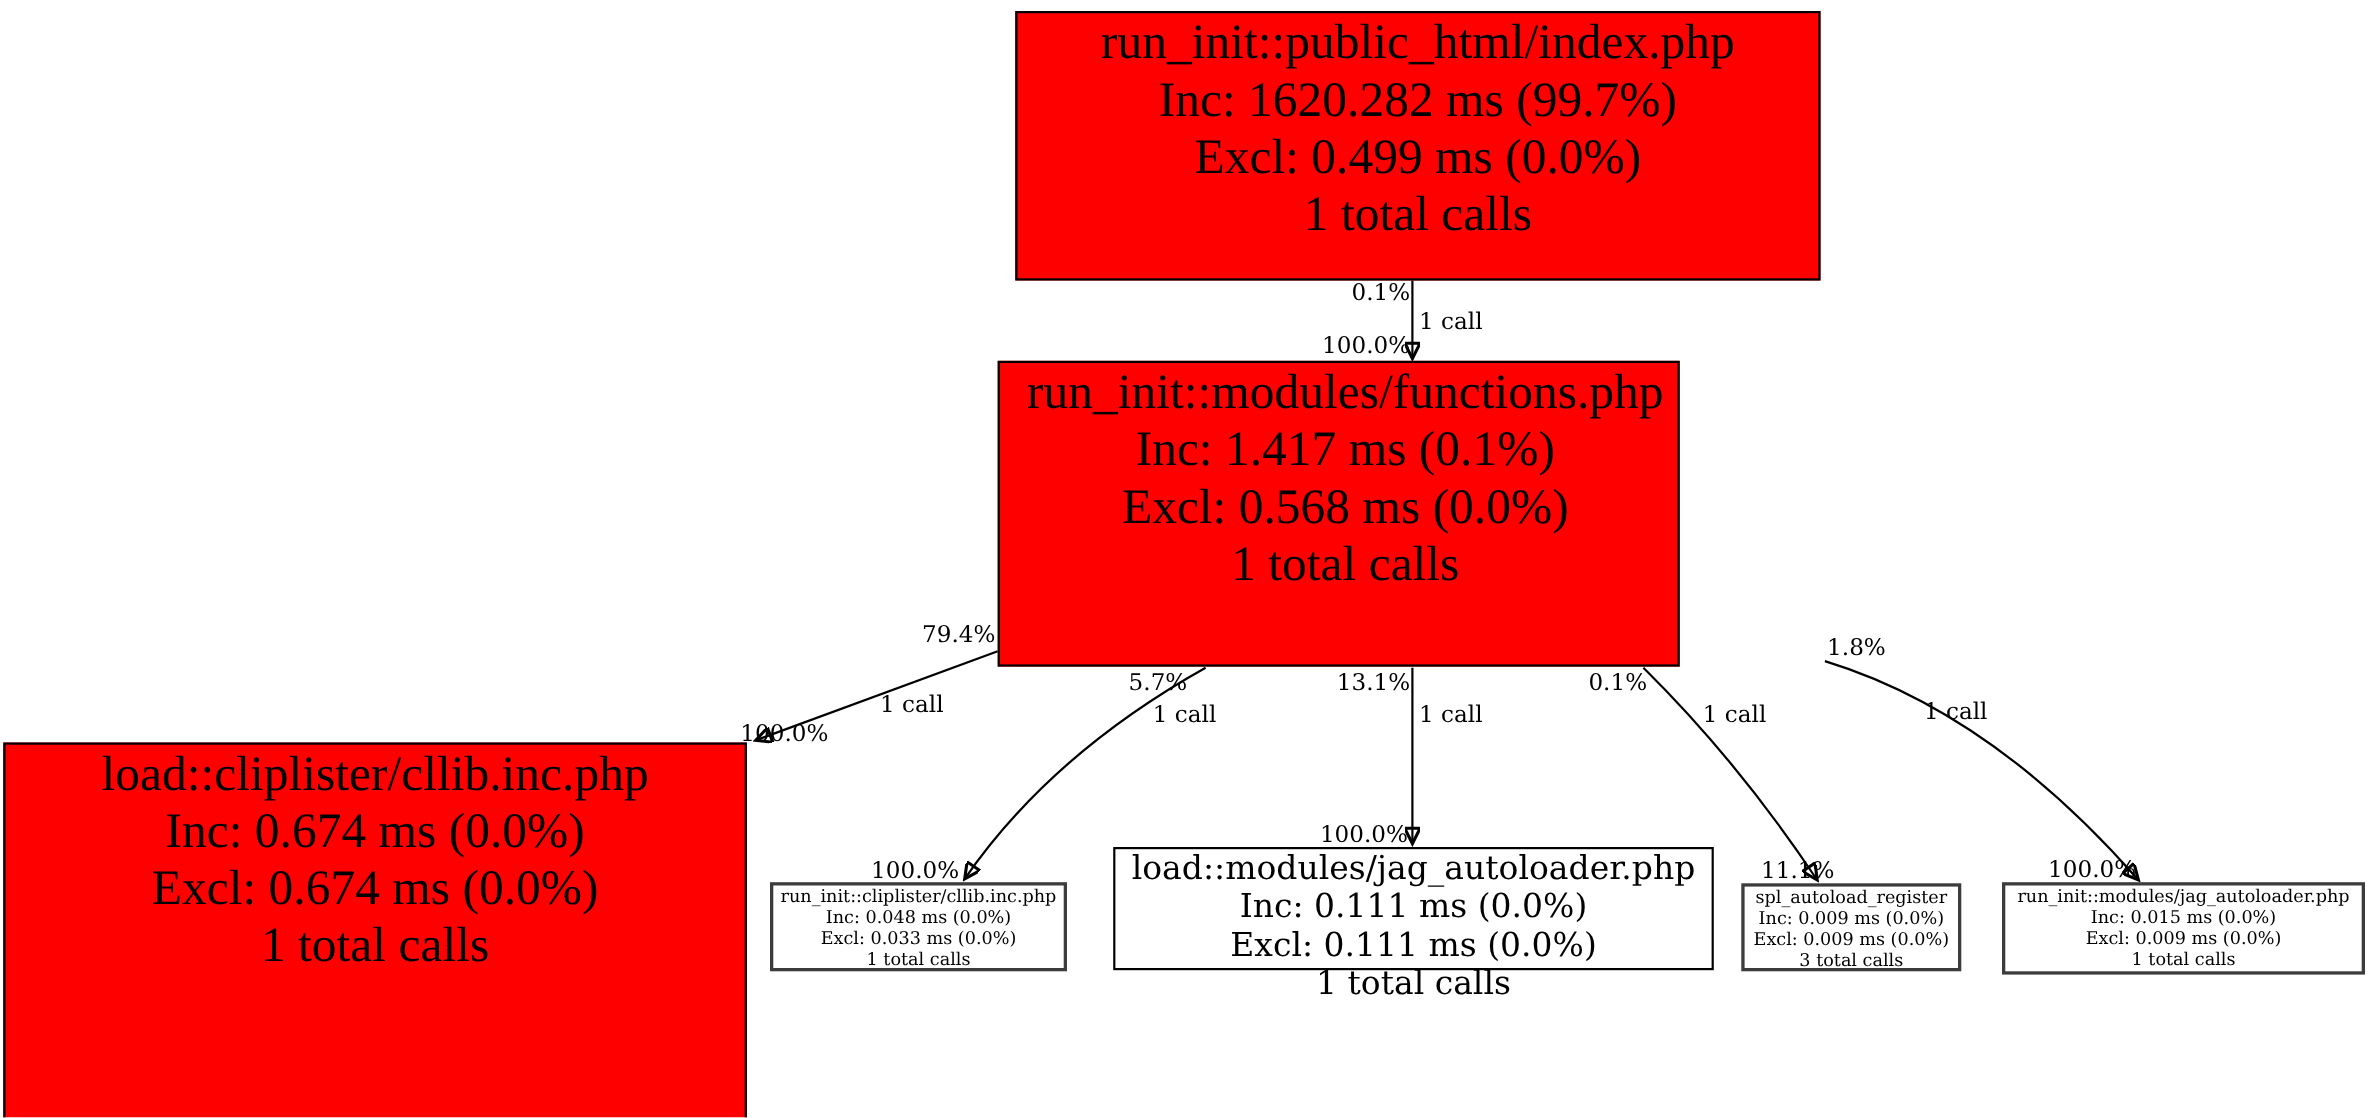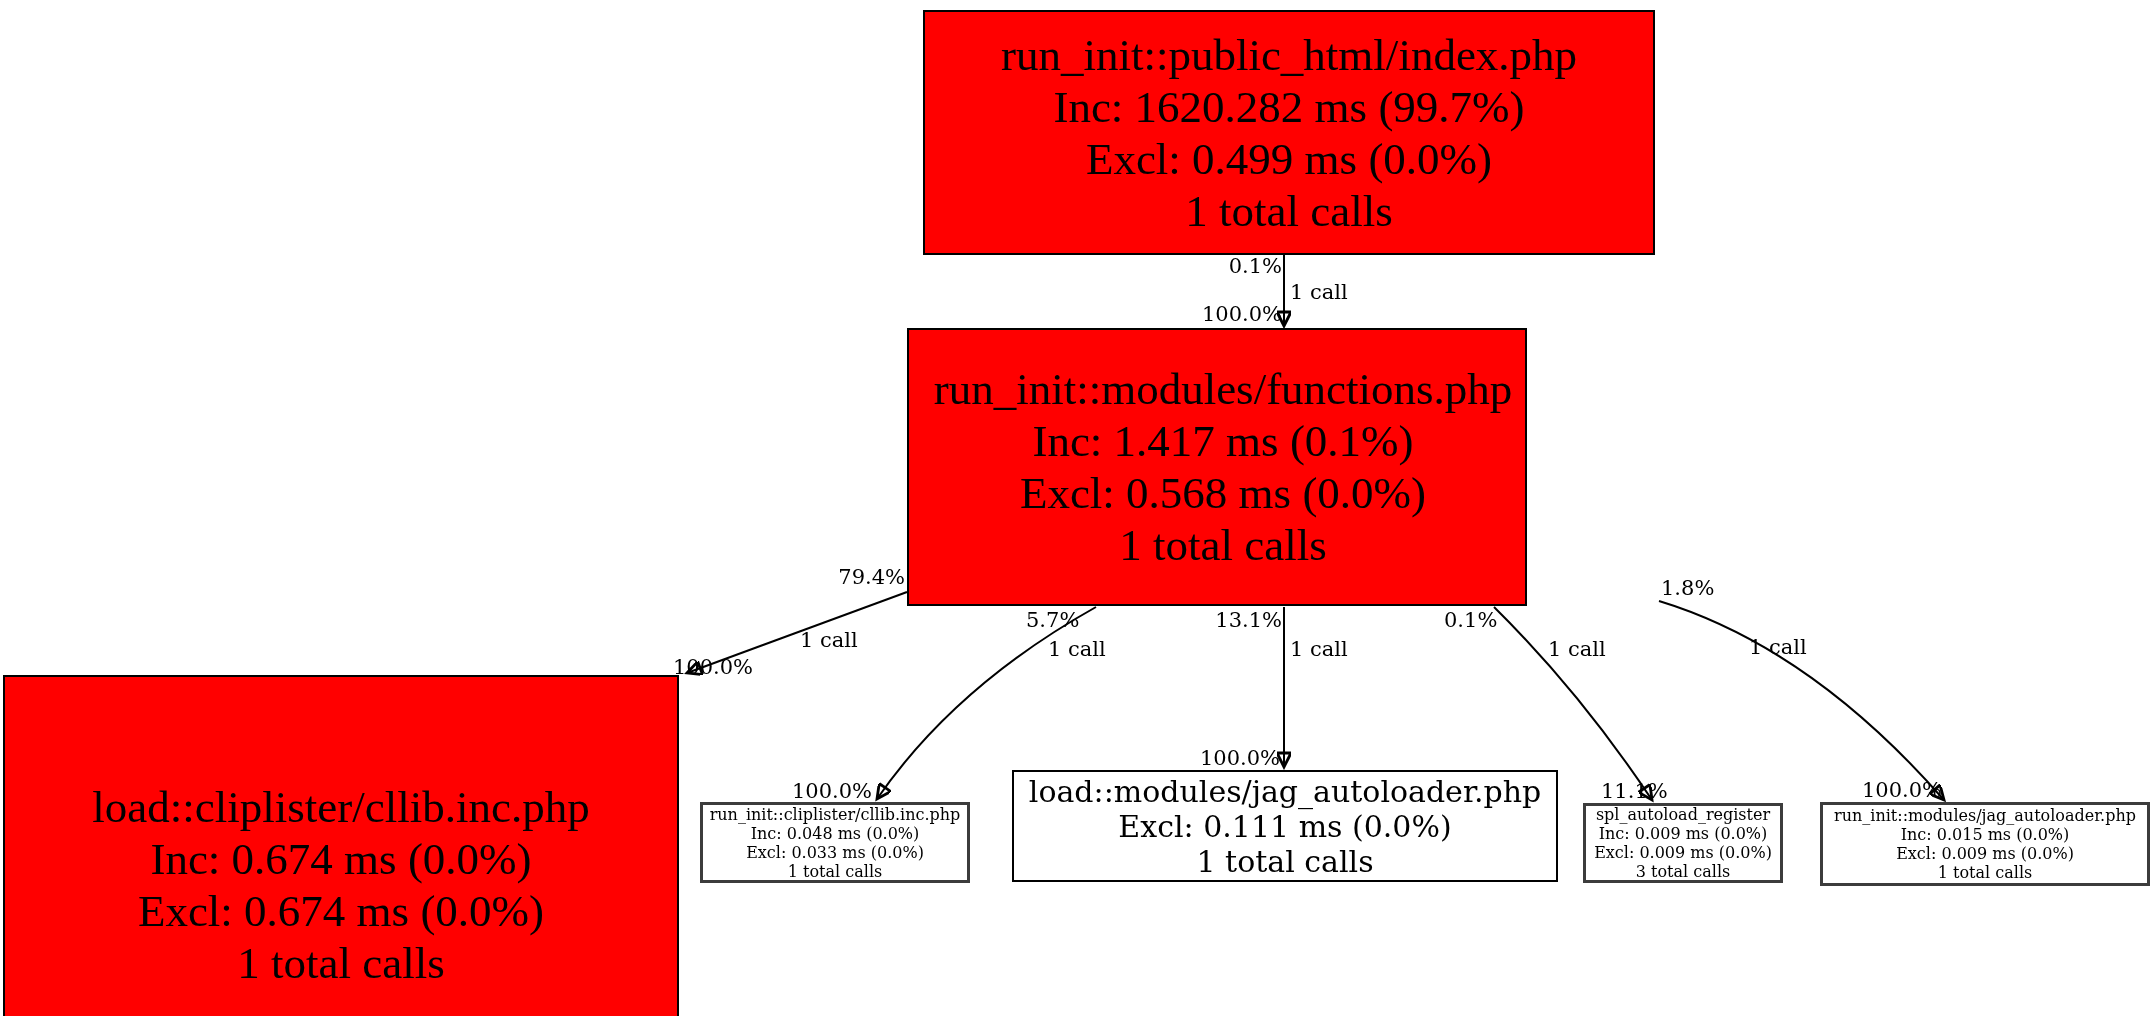--- a/index.html
+++ b/index.html
@@ -17,21 +17,21 @@
     color:var(--ink);
     overflow:hidden;
   }
   .edges{position:absolute;left:0;top:0;width:2153px;height:1016px;}
   .edges path{fill:none;stroke:var(--ink);stroke-width:2;}
 
   .node{
     position:absolute;
     box-sizing:border-box;
     display:flex;flex-direction:column;
-    justify-content:center;align-items:center;
+    justify-content:flex-start;align-items:center;
     text-align:center;white-space:nowrap;
     background:var(--cool);
     border:2px solid var(--ink);
     color:var(--ink);
   }
   .node.hot{background:var(--hot);}
   .node-big{
     font-family:"Liberation Serif", serif;
     font-size:45px;line-height:52px;
   }
@@ -97,20 +97,21 @@
 
   <div class="node node-small" style="left:700px;top:802px;width:270px;height:81px;">
     <span>run_init::cliplister/cllib.inc.php</span>
     <span>Inc: 0.048 ms (0.0%)</span>
     <span>Excl: 0.033 ms (0.0%)</span>
     <span>1 total calls</span>
   </div>
 
   <div class="node node-mid" style="left:1012px;top:770px;width:546px;height:112px;">
     <span>load::modules/jag_autoloader.php</span>
+    <span>Inc: 0.111 ms (0.0%)</span>
     <span>Excl: 0.111 ms (0.0%)</span>
     <span>1 total calls</span>
   </div>
 
   <div class="node node-small" style="left:1583px;top:803px;width:200px;height:80px;">
     <span>spl_autoload_register</span>
     <span>Inc: 0.009 ms (0.0%)</span>
     <span>Excl: 0.009 ms (0.0%)</span>
     <span>3 total calls</span>
   </div>

